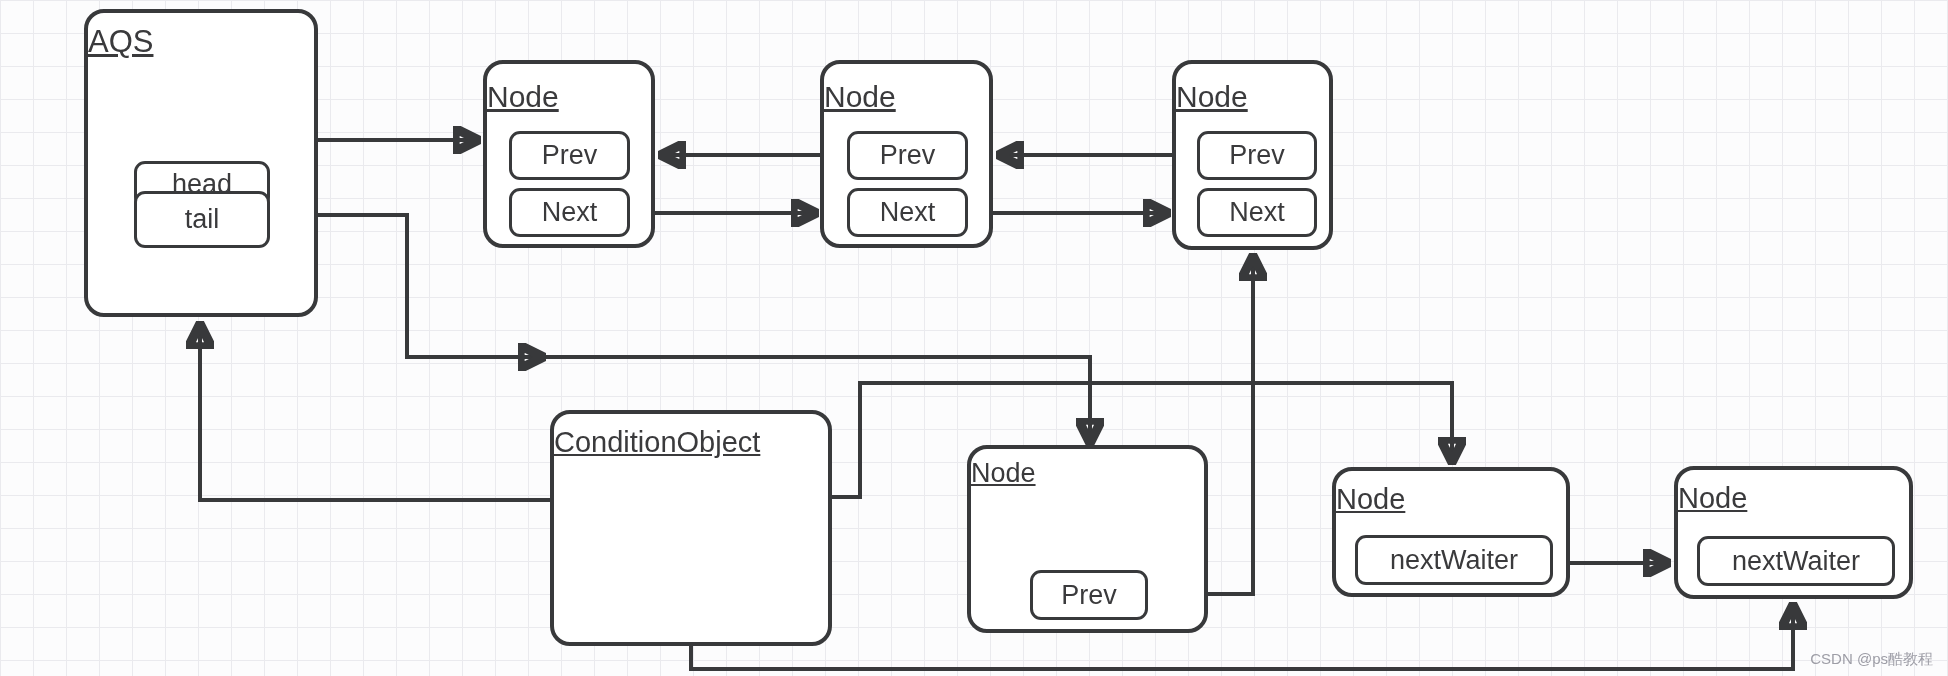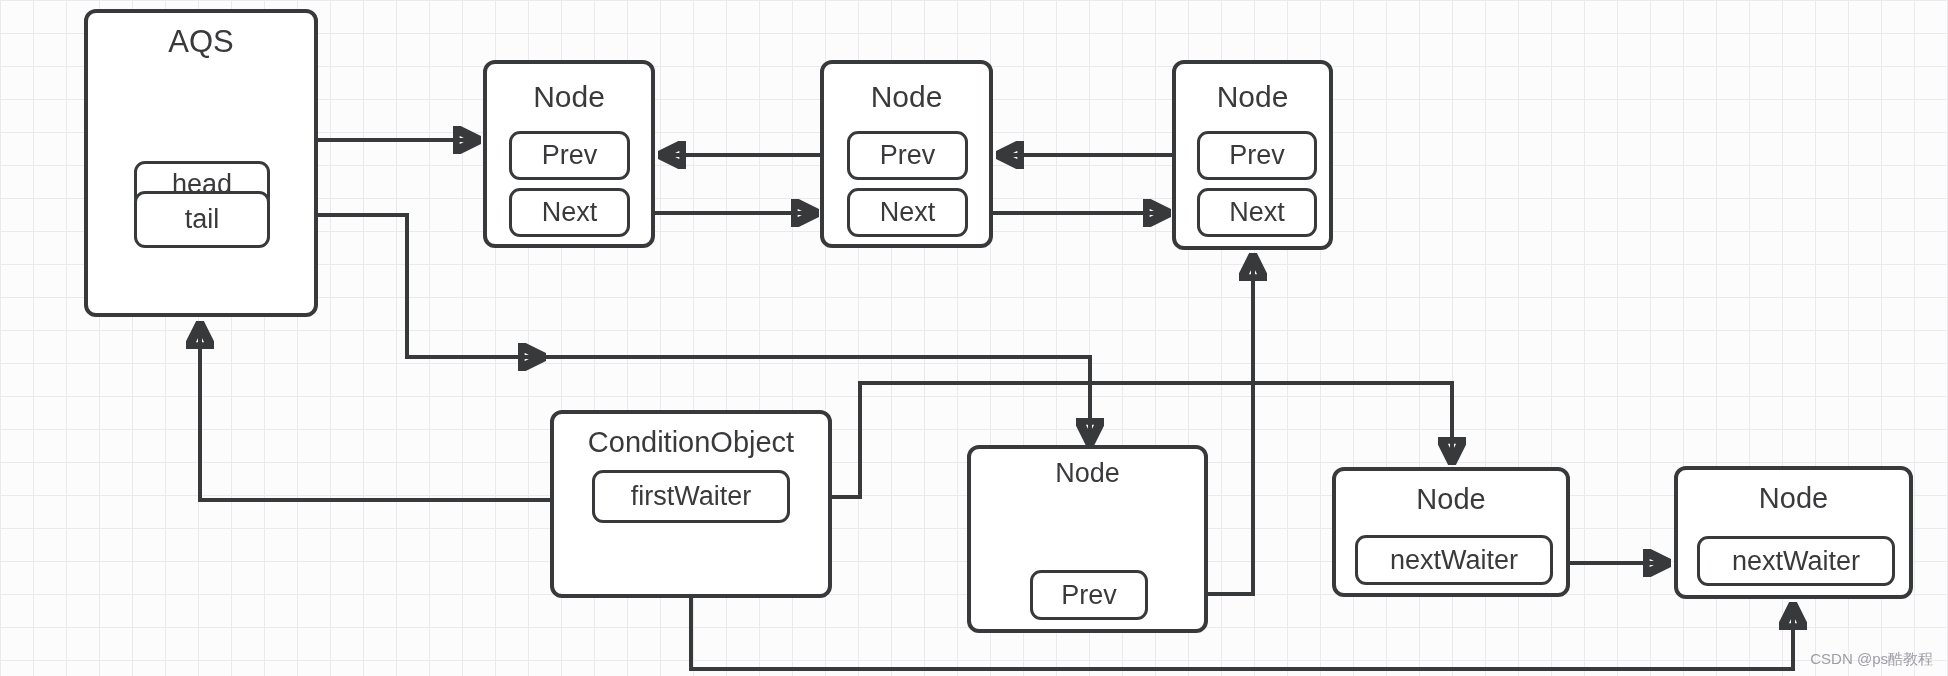--- a/index.html
+++ b/index.html
@@ -12,23 +12,23 @@
     background-image:
       linear-gradient(#eaeaee 1px, transparent 1px),
       linear-gradient(90deg, #eaeaee 1px, transparent 1px);
     background-size:33px 33px;
     color:#3a3a3c;
   }
   .box{
     position:absolute;
     background:#fff;
     border:4px solid #38393b;
-    border-radius:12px;
+    border-radius:20px;
     box-sizing:border-box;
-    text-align:center;
+    text-decoration:underline;
   }
   .box-title{
     font-size:30px;
     line-height:1.1;
     color:#3a3a3c;
     margin-top:16px;
     white-space:nowrap;
   }
   .title-sm{font-size:29px;margin-top:13px;}
   .aqs-title{margin-top:12px;font-size:31px;}
@@ -122,25 +122,22 @@
   <div class="box" style="left:1172px;top:60px;width:161px;height:190px;">
     <div class="box-title">Node</div>
     <div class="field" style="left:21px;top:67px;width:120px;height:49px;">
       <span>Prev</span>
     </div>
     <div class="field" style="left:21px;top:124px;width:120px;height:49px;">
       <span>Next</span>
     </div>
   </div>
 
-  <div class="box" style="left:550px;top:410px;width:282px;height:188px;">
+  <div class="box" style="left:550px;top:410px;width:282px;height:236px;">
     <div class="box-title title-sm">ConditionObject</div>
-    <div class="field" style="left:38px;top:56px;width:198px;height:53px;">
-      <span>firstWaiter</span>
-    </div>
   </div>
 
   <div class="box" style="left:967px;top:445px;width:241px;height:188px;">
     <div class="mid-title">
       <div>Node</div>
     </div>
     <div class="field" style="left:59px;top:121px;width:118px;height:50px;">
       <span>Prev</span>
     </div>
   </div>

